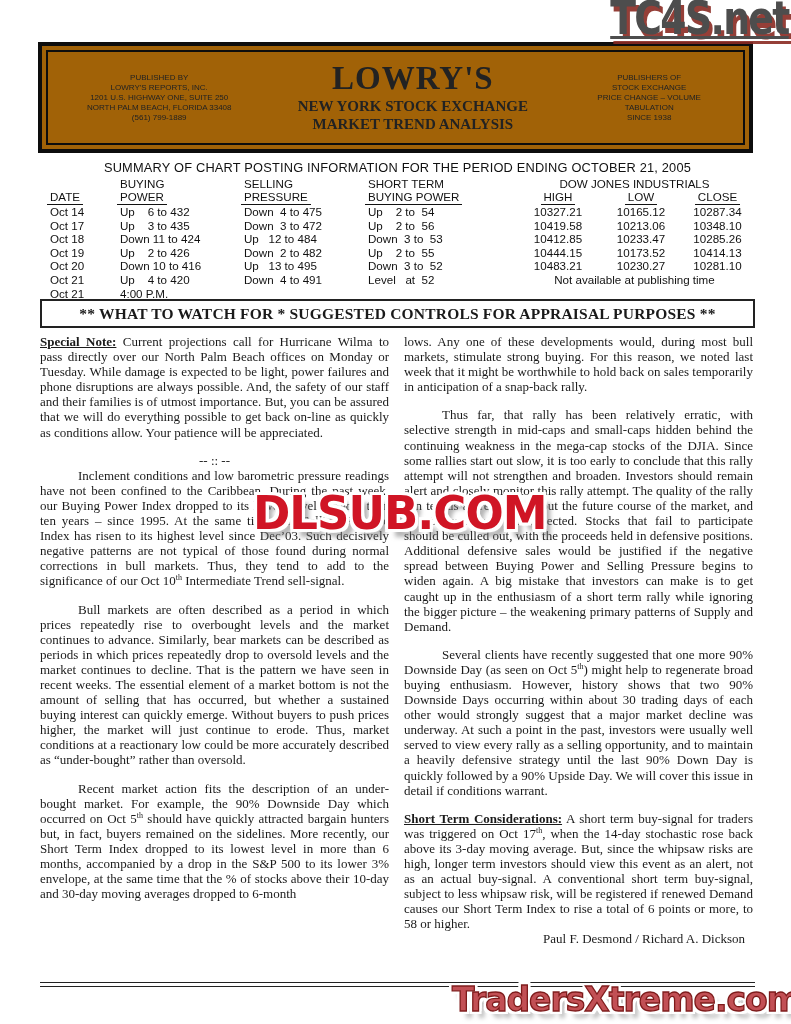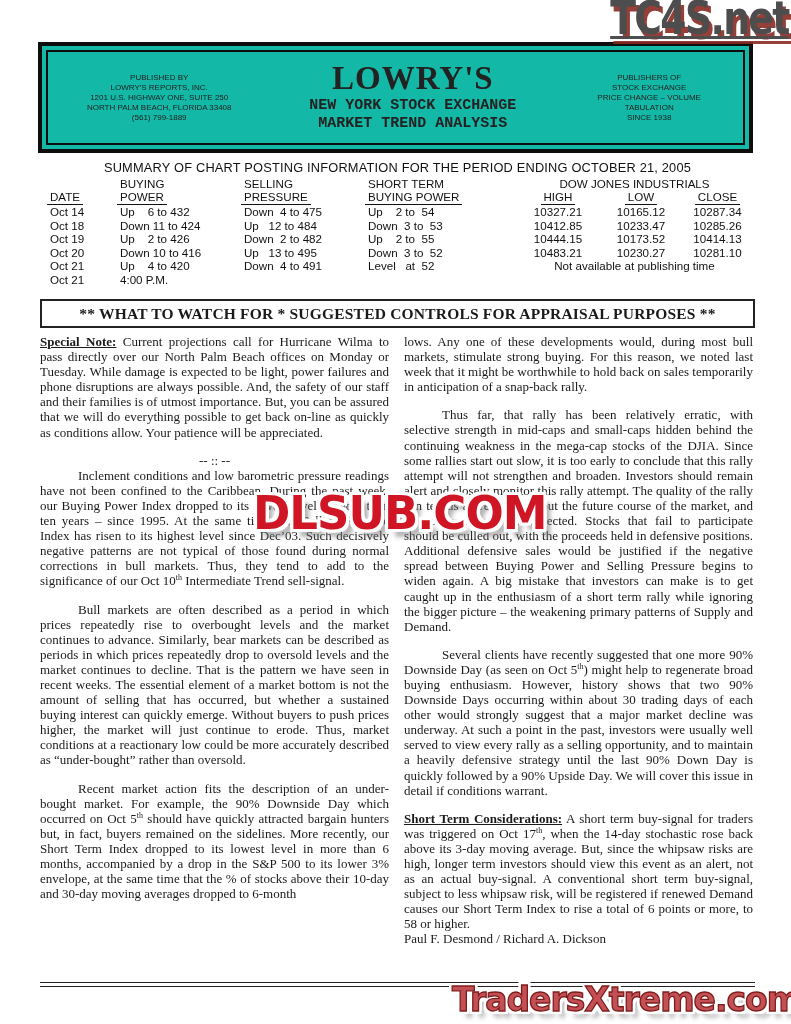--- a/index.html
+++ b/index.html
@@ -7,30 +7,30 @@
         font-family:"Liberation Serif", serif;color:#1a1a1a;}
 
   
   .wm-top{position:absolute;top:-9px;right:2px;font-family:"DejaVu Sans", sans-serif;
           font-weight:bold;font-size:46px;letter-spacing:-2px;color:#4d4d4d;
           transform:scaleX(.82);transform-origin:right top;
           text-decoration:underline;text-decoration-thickness:3px;
           text-shadow:4px 5px 0 rgba(138,42,34,.9);z-index:5;}
 
   
-  .mast{position:absolute;left:38px;right:38px;top:42px;height:103px;border:4px solid #0d0d0d;background:#14b8a6;}
+  .mast{position:absolute;left:38px;right:38px;top:42px;height:103px;border:4px solid #0d0d0d;background:#a16207;}
   .mast-inner{position:absolute;left:4px;right:4px;top:4px;bottom:4px;border:2px solid #0d0d0d;
               display:flex;align-items:center;}
   .mast-col{font-family:"Liberation Sans", sans-serif;font-size:8px;line-height:10px;
             text-align:center;color:#222;}
   .mast-left{width:32%;}
   .mast-center{width:41%;text-align:center;}
   .mast-right{width:27%;}
   .mast-title{font-size:33px;font-weight:bold;letter-spacing:1px;line-height:30px;font-family:"Liberation Serif", serif;}
-  .mast-sub{font-size:15px;font-weight:bold;line-height:18px;font-family:Liberation Mono, monospace;margin-top:4px;}
+  .mast-sub{font-size:15px;font-weight:bold;line-height:18px;font-family:Liberation Serif, serif;margin-top:4px;}
 
   
   .summary{position:absolute;left:40px;top:160px;width:715px;
            font-family:"Liberation Sans", sans-serif;font-size:11.6px;color:#111;}
   .sum-title{text-align:center;font-size:12.8px;letter-spacing:.2px;margin-bottom:2px;white-space:pre;}
   .srow{display:grid;grid-template-columns:70px 124px 124px 146px 88px 78px 75px;
         padding-left:10px;line-height:13.6px;white-space:pre;}
   .srow .span3{grid-column:span 3;text-align:center;}
   .srow .span2{grid-column:span 2;text-align:center;}
   .cnum{text-align:center;}
@@ -43,21 +43,21 @@
           text-align:center;font-weight:bold;font-size:15.5px;padding:4px 0 3px 0;
           font-family:"Liberation Serif", serif;letter-spacing:.2px;}
 
   
   .article{position:absolute;left:40px;top:334px;width:713px;height:648px;display:flex;gap:15px;overflow:hidden;}
   .colm{width:349px;font-size:13px;line-height:15.1px;text-align:justify;}
   .para{margin:0 0 13px 0;}
   .para.indent{text-indent:38px;}
   .para.center{text-align:center;margin:0 0 0 0;}
   .para.tight{margin-bottom:0;}
-  .para.sign{text-align:left;padding-right:8px;margin:0;}
+  .para.sign{text-align:right;padding-right:8px;margin:0;}
   sup{font-size:62%;line-height:0;}
 
   
   .foot-rule{position:absolute;left:40px;right:36px;top:982px;height:3px;
              border-top:1.6px solid #222;border-bottom:1.2px solid #222;}
 
   
   .wm-mid{position:absolute;left:253px;top:486px;z-index:6;
           font-family:"DejaVu Sans", sans-serif;font-weight:800;font-size:45px;letter-spacing:-1px;
           color:#d01525;transform:scaleY(1.04);
@@ -123,20 +123,23 @@
       <span><span class="u">BUYING POWER</span></span>
       <span class="cnum"><span class="u">HIGH</span></span>
       <span class="cnum"><span class="u">LOW</span></span>
       <span class="cnum"><span class="u">CLOSE</span></span>
     </div>
 
     <div class="srow">
       <span>Oct 14</span><span>Up    6 to 432</span><span>Down  4 to 475</span><span>Up    2 to  54</span><span class="cnum">10327.21</span><span class="cnum">10165.12</span><span class="cnum">10287.34</span>
     </div>
     <div class="srow">
+      <span>Oct 17</span><span>Up    3 to 435</span><span>Down  3 to 472</span><span>Up    2 to  56</span><span class="cnum">10419.58</span><span class="cnum">10213.06</span><span class="cnum">10348.10</span>
+    </div>
+    <div class="srow">
       <span>Oct 18</span><span>Down 11 to 424</span><span>Up   12 to 484</span><span>Down  3 to  53</span><span class="cnum">10412.85</span><span class="cnum">10233.47</span><span class="cnum">10285.26</span>
     </div>
     <div class="srow">
       <span>Oct 19</span><span>Up    2 to 426</span><span>Down  2 to 482</span><span>Up    2 to  55</span><span class="cnum">10444.15</span><span class="cnum">10173.52</span><span class="cnum">10414.13</span>
     </div>
     <div class="srow">
       <span>Oct 20</span><span>Down 10 to 416</span><span>Up   13 to 495</span><span>Down  3 to  52</span><span class="cnum">10483.21</span><span class="cnum">10230.27</span><span class="cnum">10281.10</span>
     </div>
     <div class="srow">
       <span>Oct 21</span><span>Up    4 to 420</span><span>Down  4 to 491</span><span>Level   at  52</span><span class="span3">Not available at publishing time</span>

